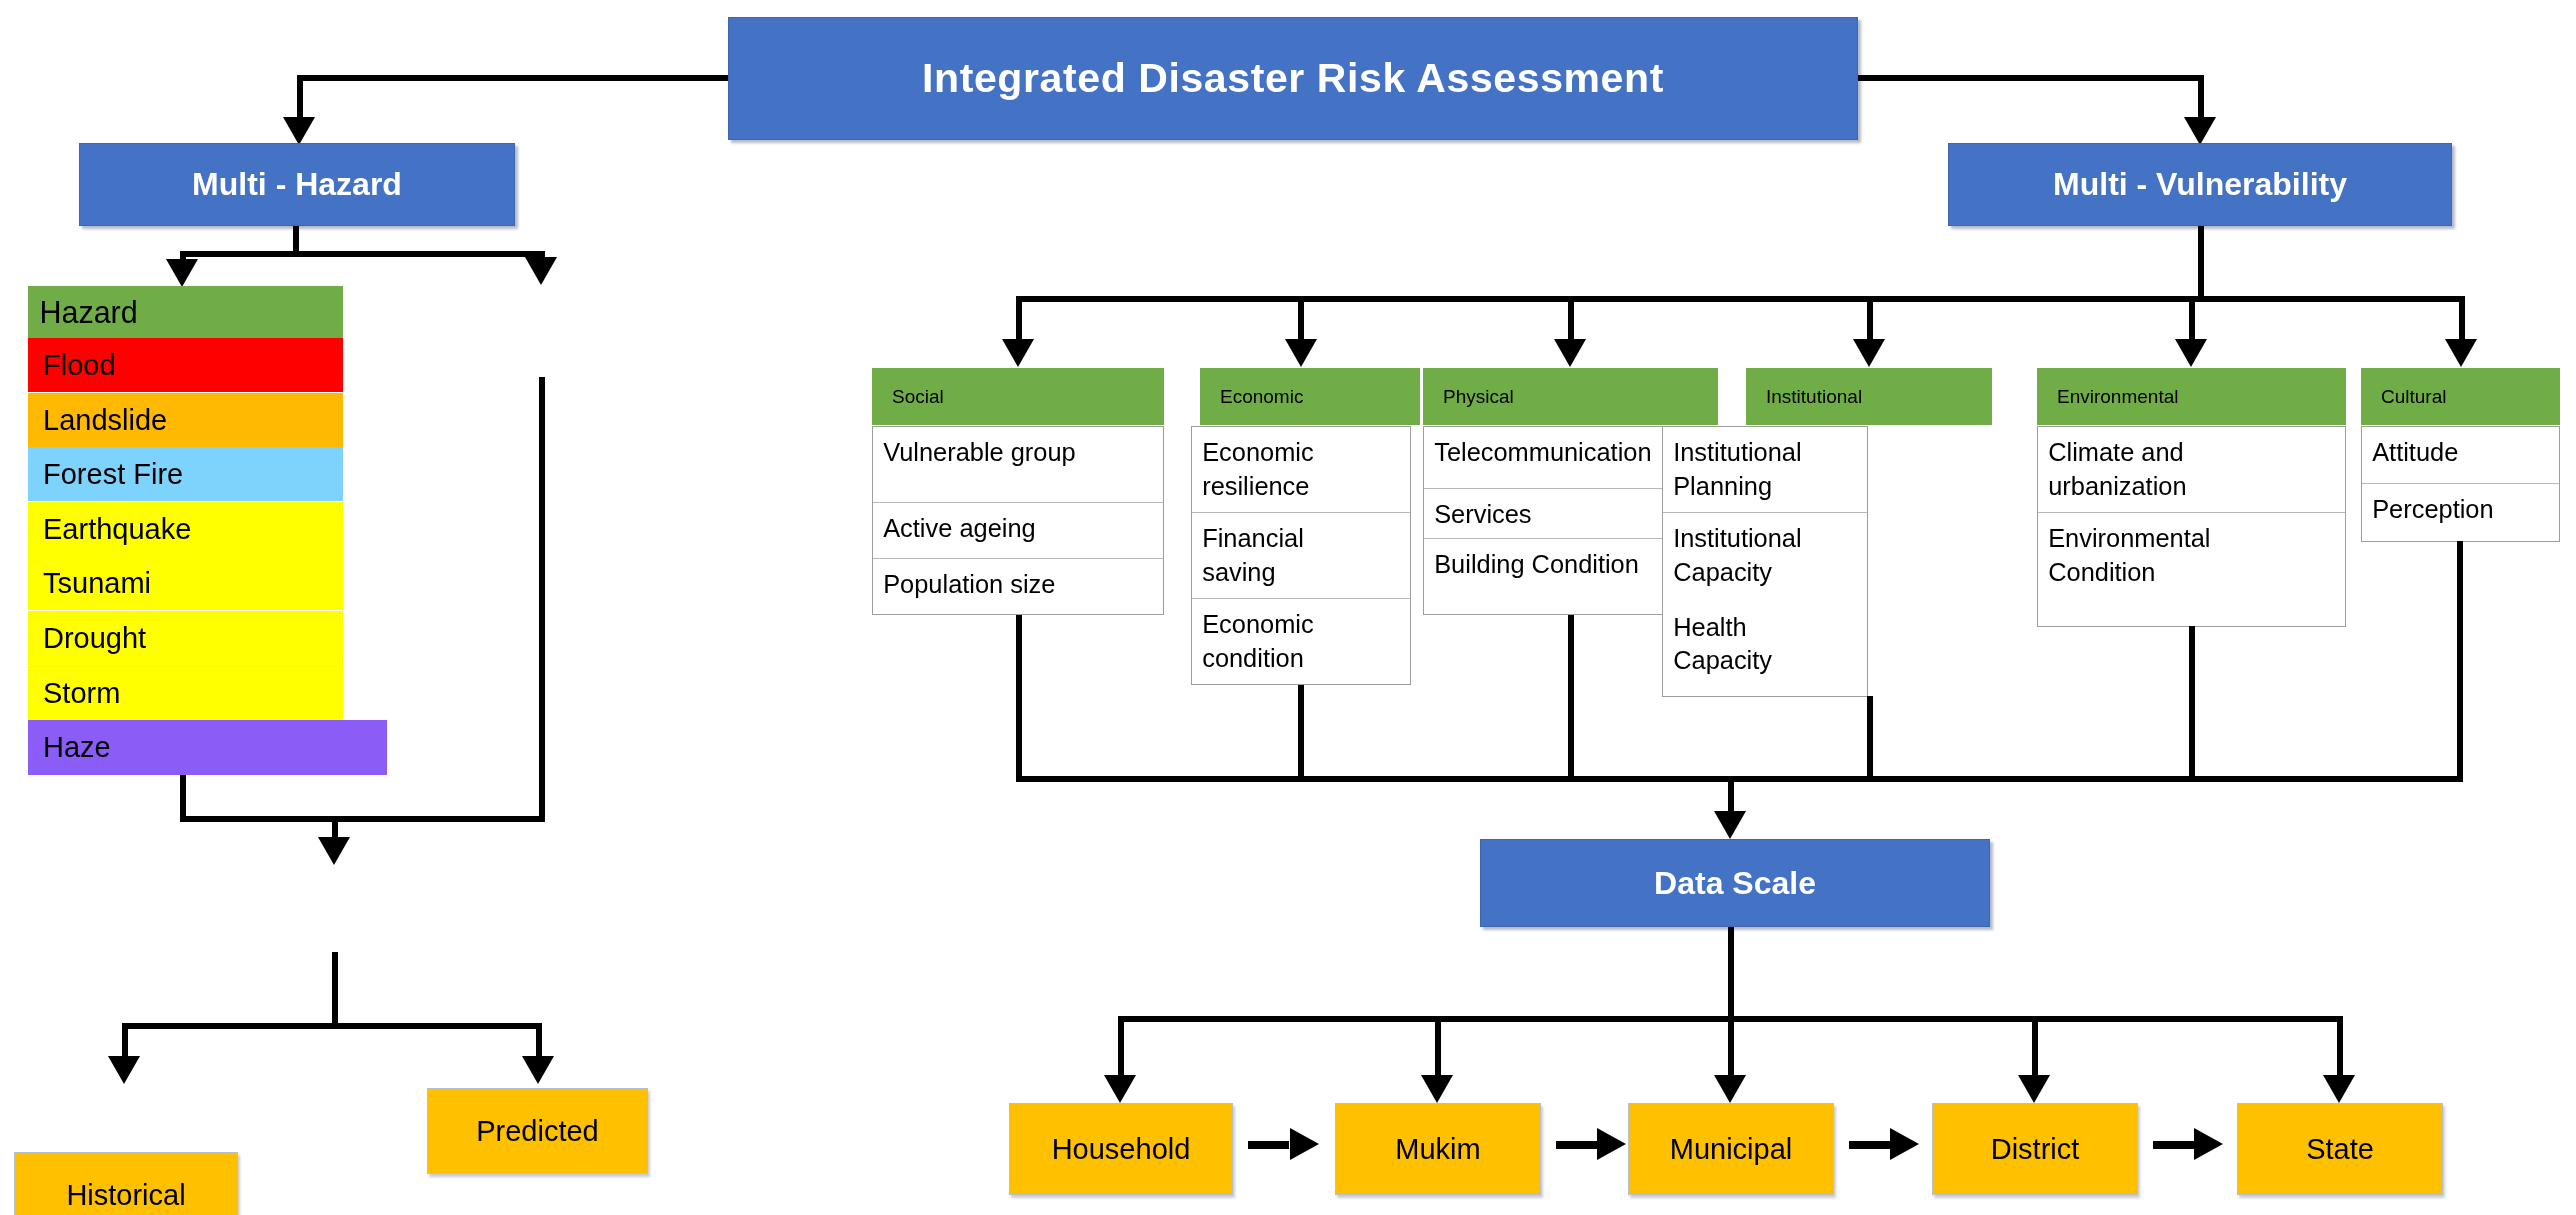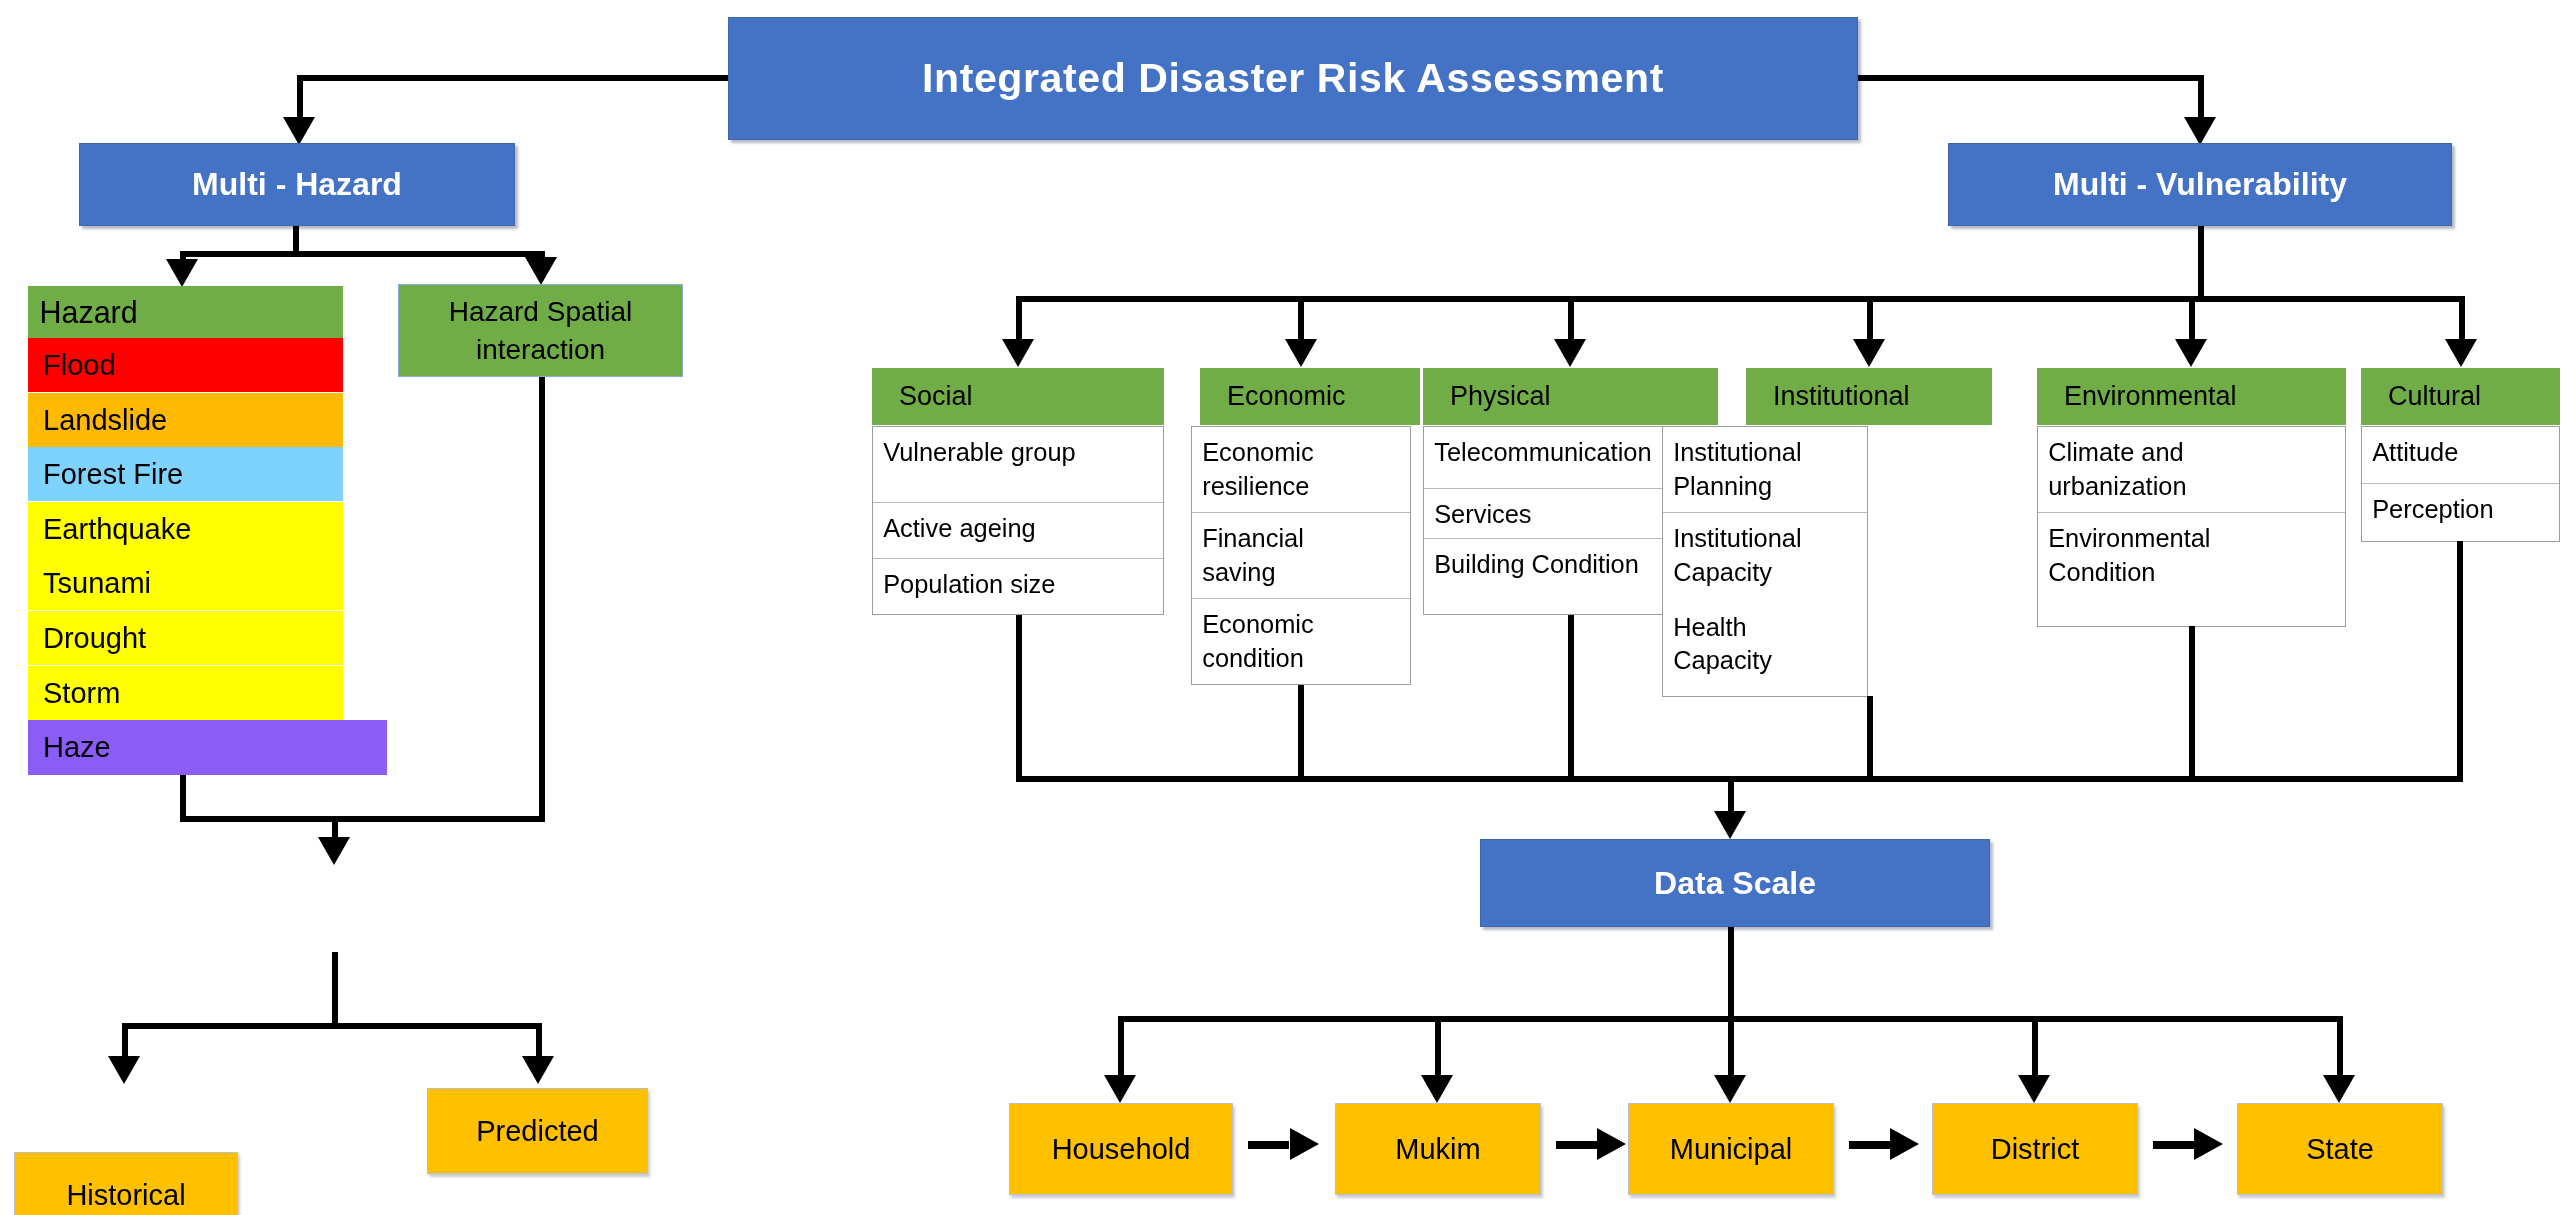--- a/index.html
+++ b/index.html
@@ -17,21 +17,21 @@
   .title{font-size:41px;letter-spacing:0.6px;}
   .biglabel{font-size:32px;}
   .amber{background:#FFC000;color:#000000;font-size:29px;border:1.3px solid #b9bfca;box-shadow:1.9px 3.2px 2.5px rgba(120,130,150,0.4);}
   .spatial{background:#70AD47;color:#000000;font-size:28px;line-height:1.35;border:1.9px solid #8FAADC;}
 
   
   .hz-head{position:absolute;box-sizing:border-box;background:#70AD47;color:#000;font-size:30.5px;display:flex;align-items:center;padding-left:11.4px;}
   .hz-row{position:absolute;box-sizing:border-box;color:#000;font-size:29px;display:flex;align-items:center;padding-left:15px;border-bottom:1.9px solid #ffffff;}
 
   
-  .col-h{position:absolute;box-sizing:border-box;background:#70AD47;color:#000;font-size:27px;display:flex;align-items:center;padding-left:27px;}
+  .col-h{position:absolute;box-sizing:border-box;background:#70AD47;color:#000;font-size:19px;display:flex;align-items:center;padding-left:20px;}
   .col-b{position:absolute;box-sizing:border-box;background:#ffffff;border:1.3px solid #9d9d9d;}
   .cell{box-sizing:border-box;border-bottom:1.3px solid #b9b9b9;font-size:25.4px;color:#000;padding:9px 10.2px;line-height:1.32;}
   .cell:last-child{border-bottom:none;}
   .subitem{margin-bottom:21.6px;}
   .subitem:last-child{margin-bottom:0;}
 </style>
 </head>
 <body>
 
 <div class="canvas">
@@ -57,21 +57,20 @@
   <div class="hz-head" style="left: 28px; top: 286px; width: 315px; height: 52px; background: rgb(112, 173, 71);">Hazard</div>
   <div class="hz-row" style="left: 28px; top: 338px; width: 315px; height: 55px; background: rgb(255, 0, 0);">Flood</div>
   <div class="hz-row" style="left: 28px; top: 393px; width: 315px; height: 55px; background: rgb(255, 185, 0);">Landslide</div>
   <div class="hz-row" style="left: 28px; top: 447px; width: 315px; height: 55px; background: #7dd3fc;">Forest Fire</div>
   <div class="hz-row" style="left: 28px; top: 502px; width: 315px; height: 55px; background: rgb(255, 255, 0);">Earthquake</div>
   <div class="hz-row" style="left: 28px; top: 556px; width: 315px; height: 55px; background: rgb(255, 255, 0);">Tsunami</div>
   <div class="hz-row" style="left: 28px; top: 611px; width: 315px; height: 55px; background: rgb(255, 255, 0);">Drought</div>
   <div class="hz-row" style="left: 28px; top: 666px; width: 315px; height: 55px; background: rgb(255, 255, 0);">Storm</div>
   <div class="hz-row" style="left: 28px; top: 720px; width: 359px; height: 55px; border-bottom: none; background: #8b5cf6;">Haze</div>
 
-  <div class="node spatial" style="left: 398px; top: 284px; width: 285px; height: 93px; background: rgb(112, 173, 71);">Hazard Spatial interaction</div>
 
   <div class="ln" style="left:180px;top:775px;width:5.7px;height:47px;"></div>
   <div class="ln" style="left:539px;top:377px;width:5.7px;height:445px;"></div>
   <div class="ln" style="left:180px;top:816px;width:364px;height:5.7px;"></div>
   <div class="ln" style="left:332px;top:822px;width:5.7px;height:18px;"></div>
   <div class="arr-d" style="left:318px;top:837px;"></div>
 
 
   <div class="ln" style="left:332px;top:952px;width:5.7px;height:71px;"></div>
   <div class="ln" style="left:122px;top:1023px;width:419px;height:5.7px;"></div>

